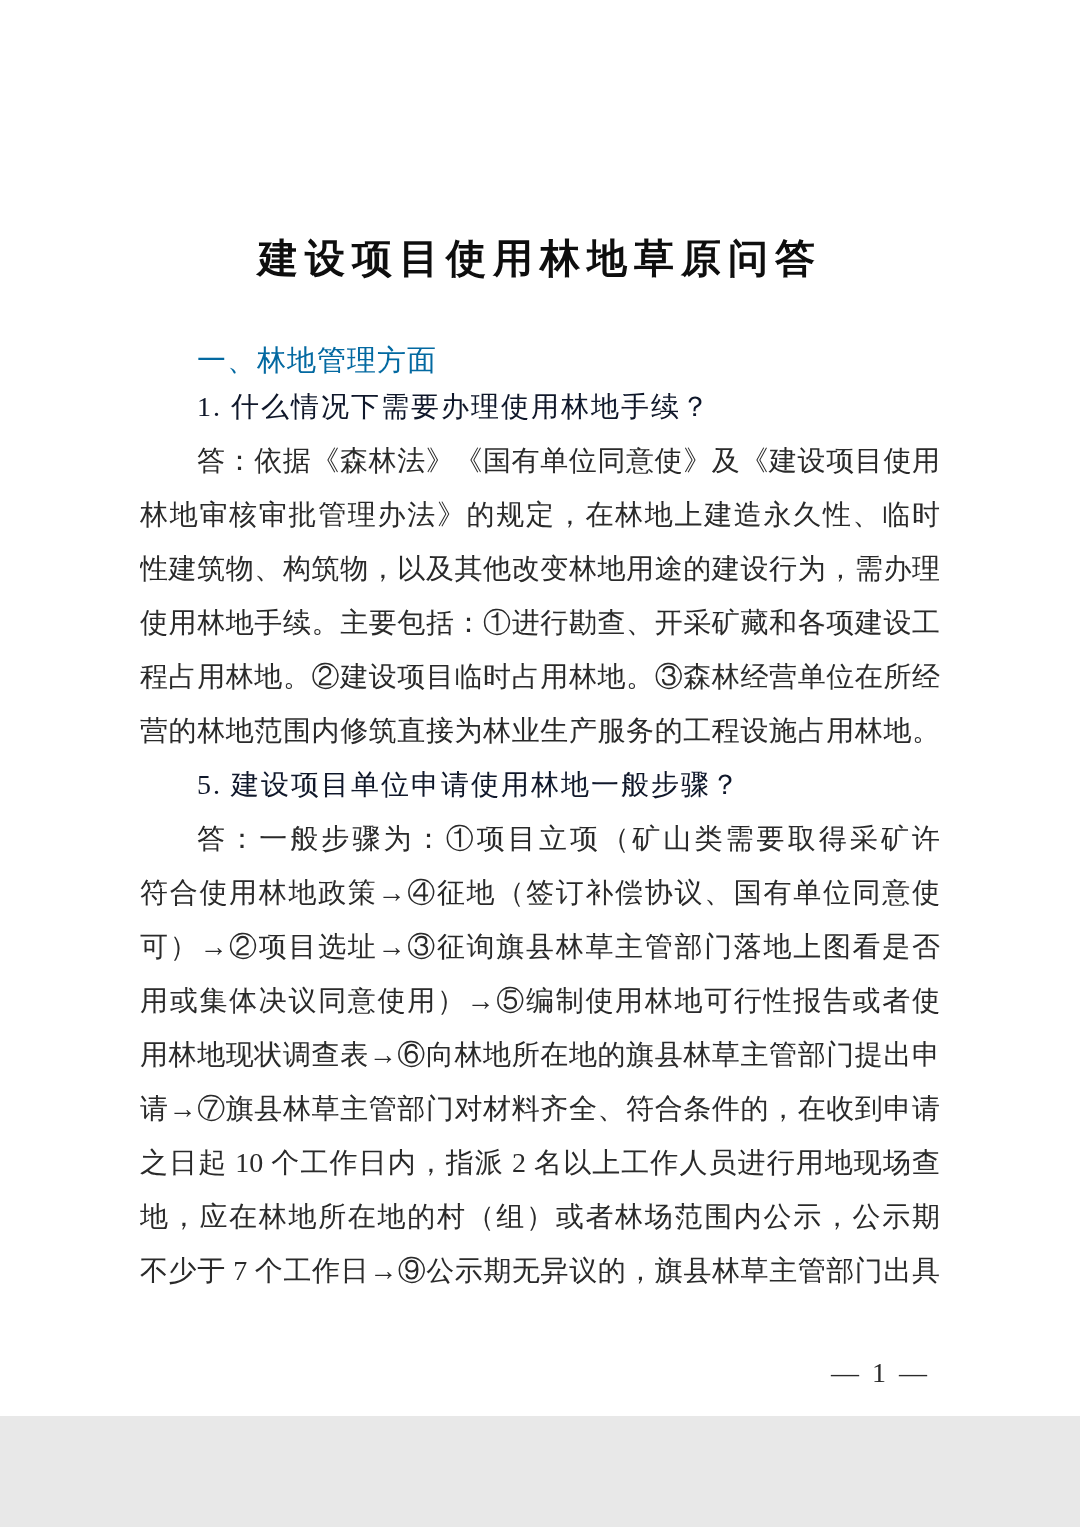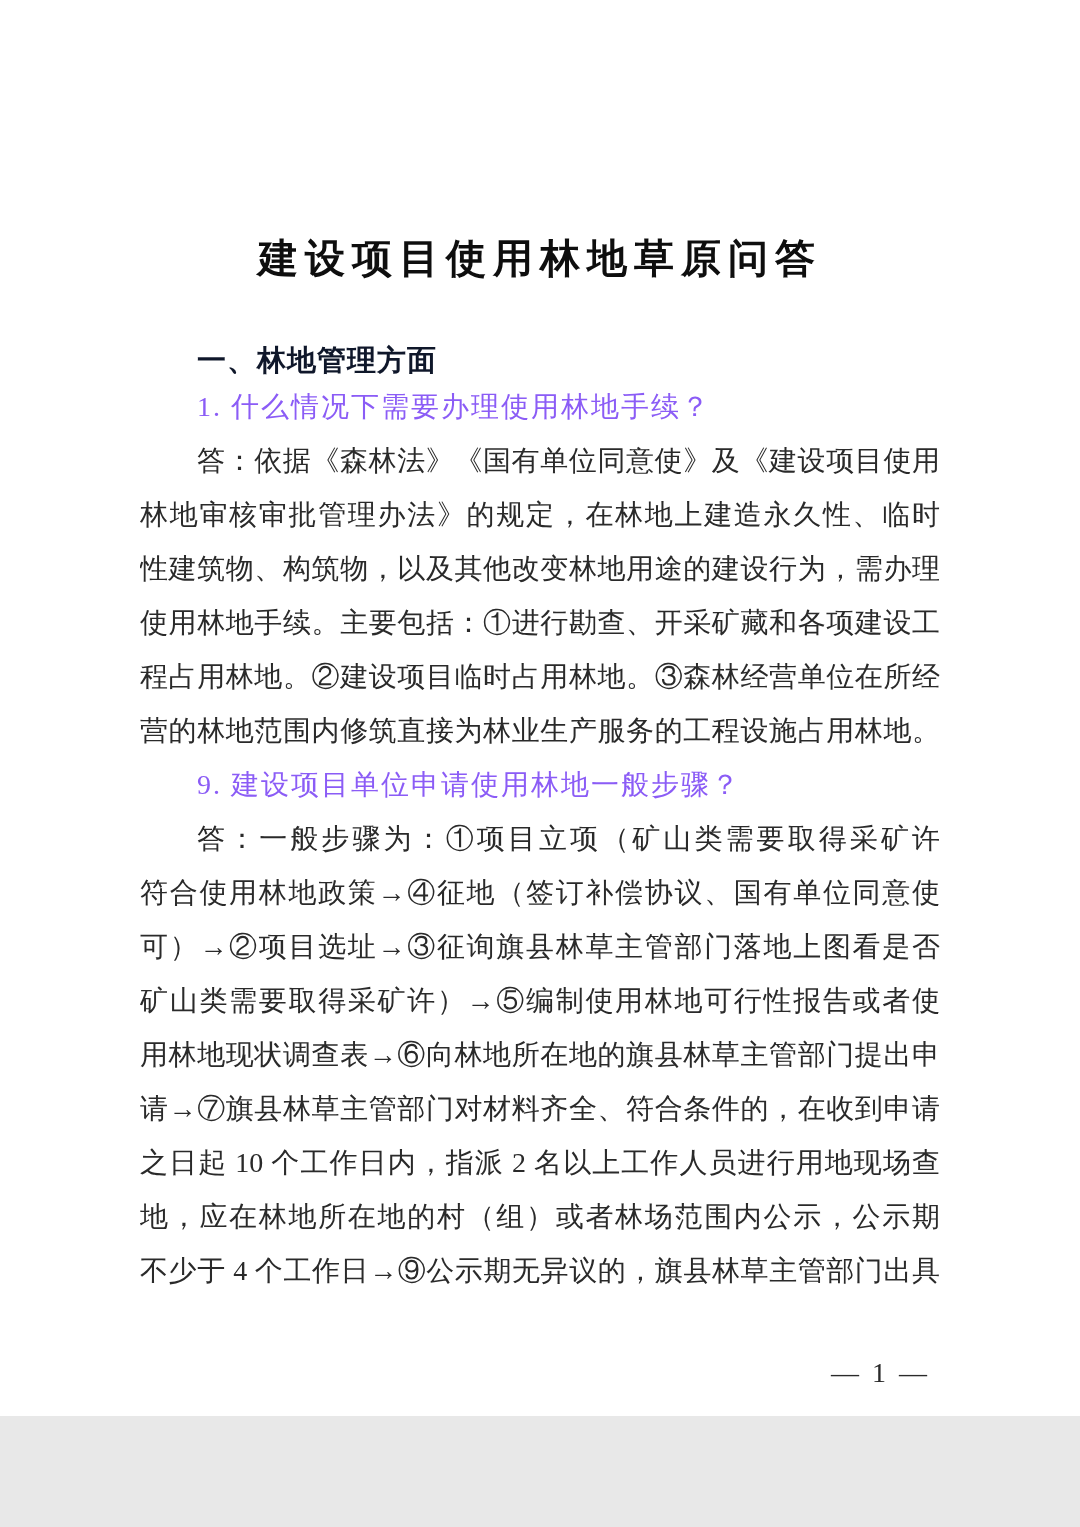--- a/index.html
+++ b/index.html
@@ -31,24 +31,24 @@
     color: #0e0e0e;
     white-space: nowrap;
   }
   .section-heading {
     position: absolute;
     top: 337px;
     left: 197px;
     margin: 0;
     font-size: 29px;
     line-height: 46px;
-    font-weight: bold;
+    font-weight: normal;
     letter-spacing: 1px;
     font-family: "Liberation Sans", "DejaVu Sans", sans-serif;
-    color: #0f172a;
+    color: #0369a1;
     white-space: nowrap;
   }
   .body-lines {
     position: absolute;
     top: 380px;
     left: 140px;
     width: 800px;
   }
   .line {
     height: 54px;
@@ -62,21 +62,21 @@
     text-align-last: justify;
     text-justify: inter-character;
   }
   .indent {
     text-indent: 57px;
   }
   .question {
     text-indent: 57px;
     letter-spacing: 2px;
     white-space: nowrap;
-    color: #8b5cf6;
+    color: #0f172a;
   }
   .page-number {
     position: absolute;
     top: 1352px;
     right: 150px;
     font-size: 28px;
     line-height: 42px;
     letter-spacing: 3px;
     color: #2a2a2a;
     white-space: nowrap;
@@ -95,29 +95,29 @@
 
     <div class="line question">1. 什么情况下需要办理使用林地手续？</div>
 
     <div class="line fill indent">答：依据《森林法》《国有单位同意使》及《建设项目使用</div>
     <div class="line fill">林地审核审批管理办法》的规定，在林地上建造永久性、临时</div>
     <div class="line fill">性建筑物、构筑物，以及其他改变林地用途的建设行为，需办理</div>
     <div class="line fill">使用林地手续。主要包括：①进行勘查、开采矿藏和各项建设工</div>
     <div class="line fill">程占用林地。②建设项目临时占用林地。③森林经营单位在所经</div>
     <div class="line fill">营的林地范围内修筑直接为林业生产服务的工程设施占用林地。</div>
 
-    <div class="line question">9. 建设项目单位申请使用林地一般步骤？</div>
+    <div class="line question">5. 建设项目单位申请使用林地一般步骤？</div>
 
     <div class="line fill indent">答：一般步骤为：①项目立项（矿山类需要取得采矿许</div>
     <div class="line fill">符合使用林地政策→④征地（签订补偿协议、国有单位同意使</div>
     <div class="line fill">可）→②项目选址→③征询旗县林草主管部门落地上图看是否</div>
-    <div class="line fill">矿山类需要取得采矿许）→⑤编制使用林地可行性报告或者使</div>
+    <div class="line fill">用或集体决议同意使用）→⑤编制使用林地可行性报告或者使</div>
     <div class="line fill">用林地现状调查表→⑥向林地所在地的旗县林草主管部门提出申</div>
     <div class="line fill">请→⑦旗县林草主管部门对材料齐全、符合条件的，在收到申请</div>
     <div class="line fill">之日起 10 个工作日内，指派 2 名以上工作人员进行用地现场查</div>
     <div class="line fill">地，应在林地所在地的村（组）或者林场范围内公示，公示期</div>
-    <div class="line fill">不少于 4 个工作日→⑨公示期无异议的，旗县林草主管部门出具</div>
+    <div class="line fill">不少于 7 个工作日→⑨公示期无异议的，旗县林草主管部门出具</div>
 
   </div>
 
   <div class="page-number">— 1 —</div>
 
 </div>
 
 </body></html>

